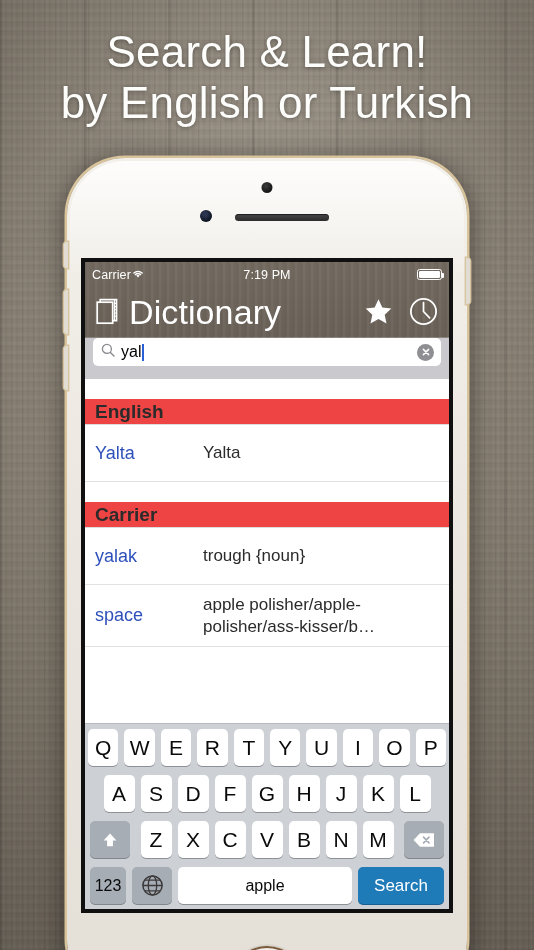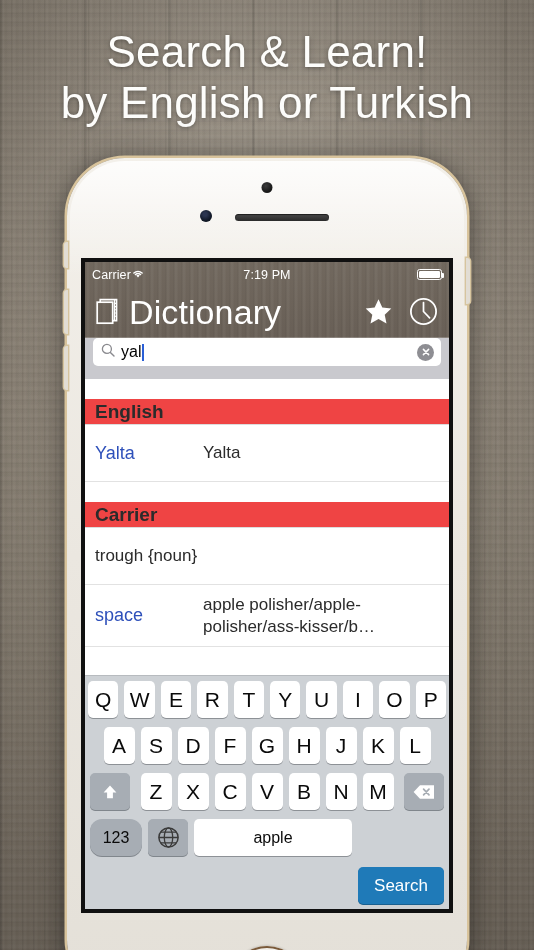--- a/index.html
+++ b/index.html
@@ -171,25 +171,25 @@
     display:flex; align-items:center; justify-content:center;
     font-size:21px; color:#0a0a0a; font-weight:400;
   }
   .key.letter{ width:31px; }
   .key.mod{ background:#a7adb4; box-shadow:0 1px 0 #80868c; }
   #row2{ padding:0 15px; }
   #row3 .key.mod{ width:40px; }
   #row3{ justify-content:space-between; padding:0 2px; }
   #row3 .mid{ display:flex; gap:6px; }
   #row4{ justify-content:space-between; padding:0 2px; gap:6px; }
-  .key.num{ width:52px; font-size:16px;border-radius:12px; }
+  .key.num{ width:36px; font-size:16px; }
   .key.globe{ width:40px; }
   .key.space{ flex:1; font-size:16px; }
   .key.search{ width:86px; background:#1f7ab8; color:#fff; font-size:17px;
-    box-shadow:0 1px 0 #195f8f;margin-top:48px; }
+    box-shadow:0 1px 0 #195f8f; }
 </style>
 </head>
 <body>
 
 <div id="backdrop"></div>
 <div id="vignette"></div>
 
 <div id="headline">
   <span>Search &amp; Learn!</span>
   <span class="l2">by English or Turkish</span>
@@ -282,20 +282,21 @@
         </div>
         <div class="row">
           <span class="row-term">Yalta</span>
           <span class="row-def">Yalta</span>
         </div>
 
         <div class="section-head">
           <span>Carrier</span>
         </div>
         <div class="row">
+          <span class="row-term">yalak</span>
           <span class="row-def">trough {noun}</span>
         </div>
         <div class="row two-line">
           <span class="row-term">space</span>
           <span class="row-def">apple polisher/apple-polisher/ass-kisser/b…</span>
         </div>
       </div>
 
       <div id="keyboard">
         <div class="kb-row" id="row1">

